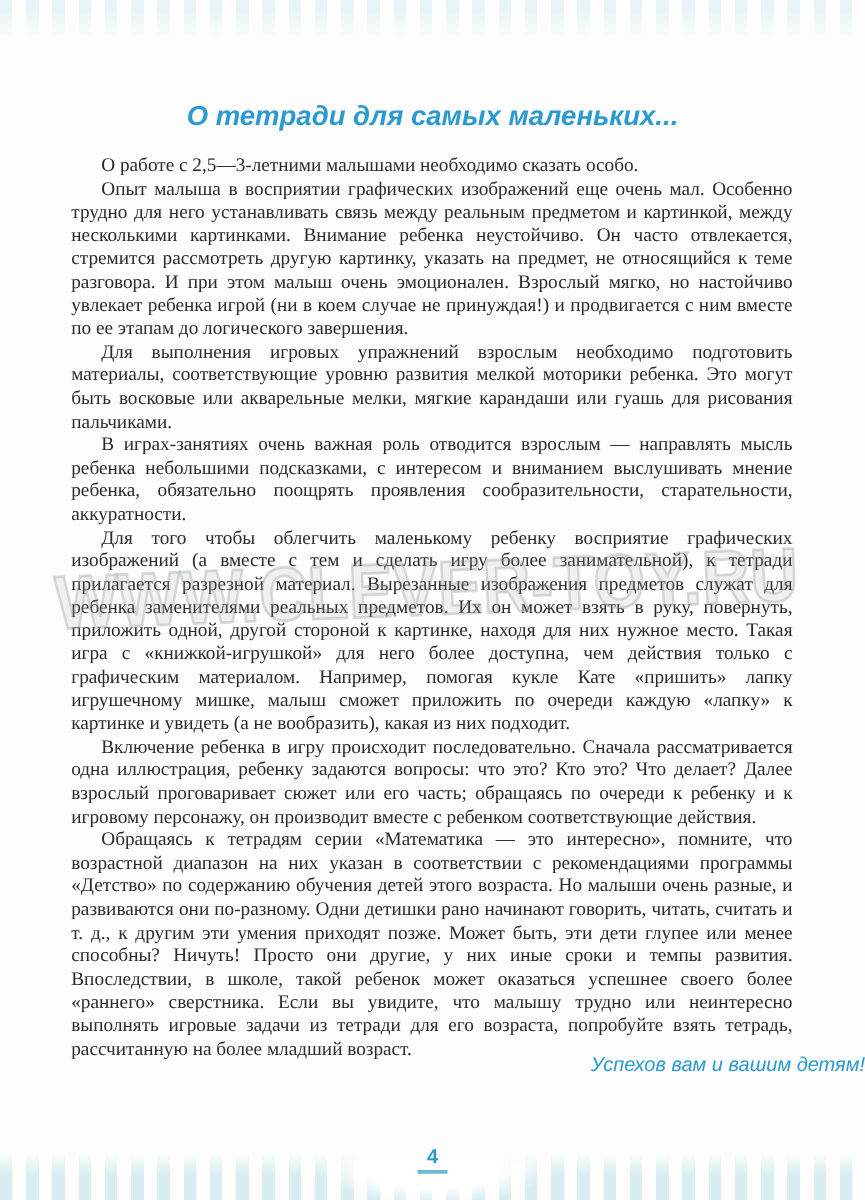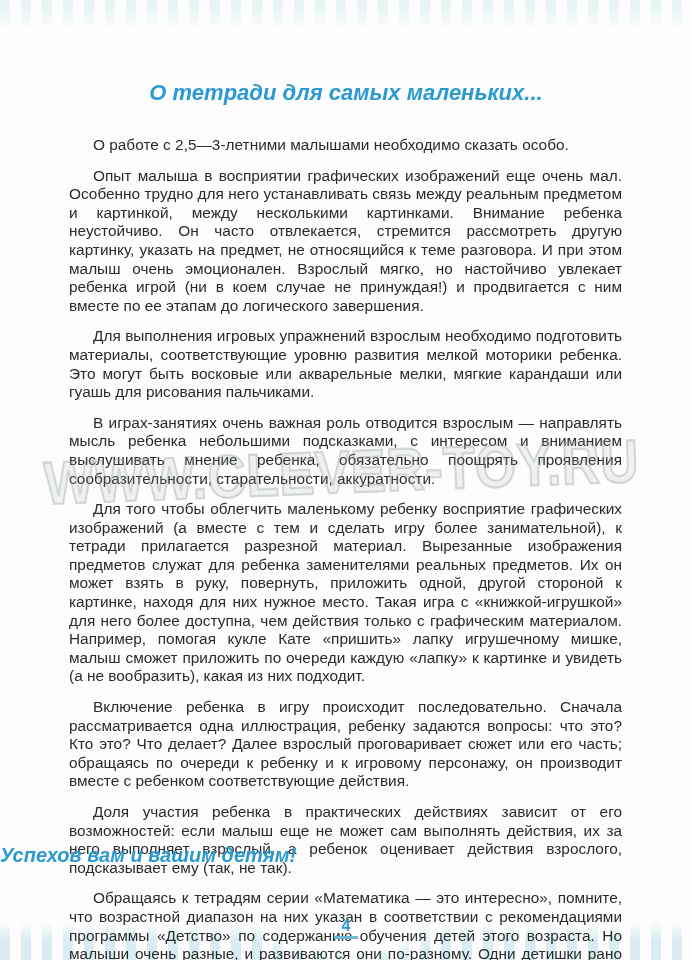--- a/index.html
+++ b/index.html
@@ -57,43 +57,43 @@
 
   .body-text {
     position: absolute;
     top: 124px; left: 57px; width: 577px;
     color: var(--body-text, #2b2b2b);
     font-size: 15.4px;
     line-height: 18.6px;
     text-align: justify;
     z-index: 1;
   }
-  .para { margin: 12px; text-indent: 24px; }
+  .para { margin: 0; text-indent: 24px; font-family: Liberation Serif, serif; }
 
   .watermark {
     position: absolute;
     top: 452px; left: 44px;
     white-space: nowrap;
     font-size: 54px;
     font-weight: bold;
     letter-spacing: 0.5px;
     color: rgba(150, 160, 165, 0.13);
     -webkit-text-stroke: 2px rgba(140, 150, 156, 0.34);
     transform: rotate(-2.2deg) scale(0.98, 1.12);
     transform-origin: left center;
     z-index: 2;
     pointer-events: none;
   }
 
   .closing {
     position: absolute;
     top: 844px; left: 0; width: 100%;
-    text-align: left;
-    font-size: 20px;
-    font-weight: bold;
+    text-align: right;
+    font-size: 16px;
+    font-weight: normal;
     font-style: italic;
     color: var(--accent-blue, #2a9ad0);
     z-index: 1;
   }
 
   .page-num-wrap {
     position: absolute;
     top: 917px; left: 0; width: 100%;
     text-align: center;
     z-index: 3;
@@ -118,21 +118,20 @@
 
   <h1 class="title">О тетради для самых маленьких...</h1>
 
   <div class="body-text">
       <p class="para">О работе с 2,5—3-летними малышами необходимо сказать особо.</p>
       <p class="para">Опыт малыша в восприятии графических изображений еще очень мал. Особенно трудно для него устанавливать связь между реальным предметом и картинкой, между несколькими картинками. Внимание ребенка неустойчиво. Он часто отвлекается, стремится рассмотреть другую картинку, указать на предмет, не относящийся к теме разговора. И при этом малыш очень эмоционален. Взрослый мягко, но настойчиво увлекает ребенка игрой (ни в коем случае не принуждая!) и продвигается с ним вместе по ее этапам до логического завершения.</p>
       <p class="para">Для выполнения игровых упражнений взрослым необходимо подготовить материалы, соответствующие уровню развития мелкой моторики ребенка. Это могут быть восковые или акварельные мелки, мягкие карандаши или гуашь для рисования пальчиками.</p>
       <p class="para">В играх-занятиях очень важная роль отводится взрослым — направлять мысль ребенка небольшими подсказками, с интересом и вниманием выслушивать мнение ребенка, обязательно поощрять проявления сообразительности, старательности, аккуратности.</p>
       <p class="para">Для того чтобы облегчить маленькому ребенку восприятие графических изображений (а вместе с тем и сделать игру более занимательной), к тетради прилагается разрезной материал. Вырезанные изображения предметов служат для ребенка заменителями реальных предметов. Их он может взять в руку, повернуть, приложить одной, другой стороной к картинке, находя для них нужное место. Такая игра с «книжкой-игрушкой» для него более доступна, чем действия только с графическим материалом. Например, помогая кукле Кате «пришить» лапку игрушечному мишке, малыш сможет приложить по очереди каждую «лапку» к картинке и увидеть (а не вообразить), какая из них подходит.</p>
       <p class="para">Включение ребенка в игру происходит последовательно. Сначала рассматривается одна иллюстрация, ребенку задаются вопросы: что это? Кто это? Что делает? Далее взрослый проговаривает сюжет или его часть; обращаясь по очереди к ребенку и к игровому персонажу, он производит вместе с ребенком соответствующие действия.</p>
-      <p class="para">Доля участия ребенка в практических действиях зависит от его возможностей: если малыш еще не может сам выполнять действия, их за него выполняет взрослый, а ребенок оценивает действия взрослого, подсказывает ему (так, не так).</p>
       <p class="para">Обращаясь к тетрадям серии «Математика — это интересно», помните, что возрастной диапазон на них указан в соответствии с рекомендациями программы «Детство» по содержанию обучения детей этого возраста. Но малыши очень разные, и развиваются они по-разному. Одни детишки рано начинают говорить, читать, считать и т. д., к другим эти умения приходят позже. Может быть, эти дети глупее или менее способны? Ничуть! Просто они другие, у них иные сроки и темпы развития. Впоследствии, в школе, такой ребенок может оказаться успешнее своего более «раннего» сверстника. Если вы увидите, что малышу трудно или неинтересно выполнять игровые задачи из тетради для его возраста, попробуйте взять тетрадь, рассчитанную на более младший возраст.</p>
     </div>
 
   <div class="watermark">WWW.CLEVER-TOY.RU</div>
 
   <div class="closing">Успехов вам и вашим детям!</div>
 
   <div class="stripe-band stripe-bottom">
     <div class="stripe-notch"></div>
   </div>

